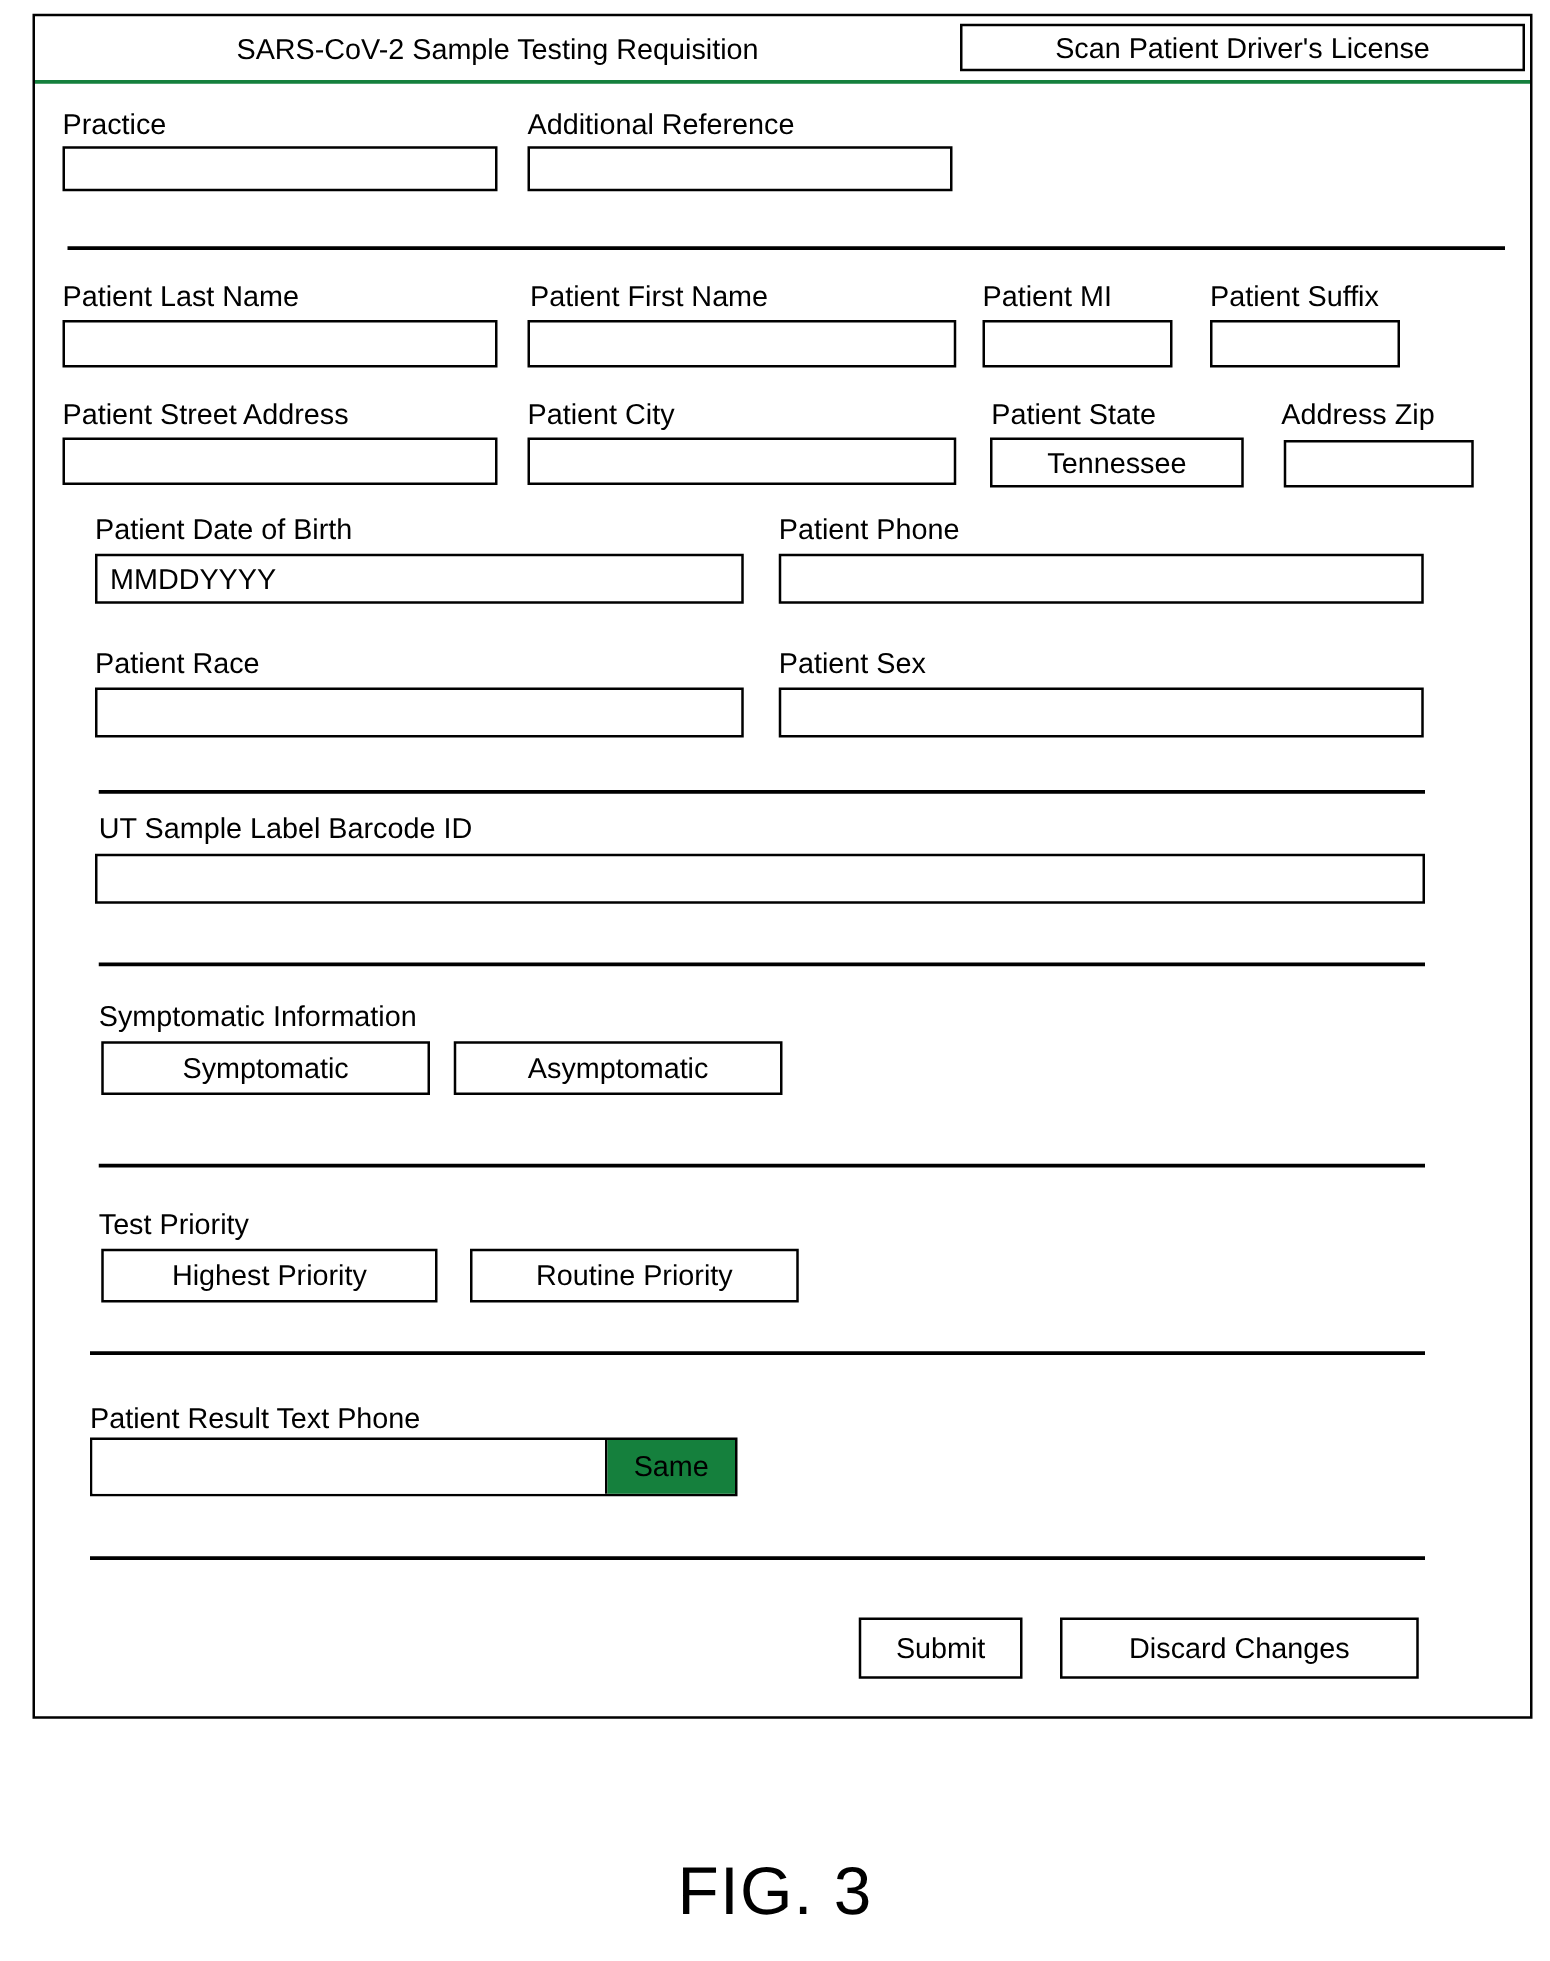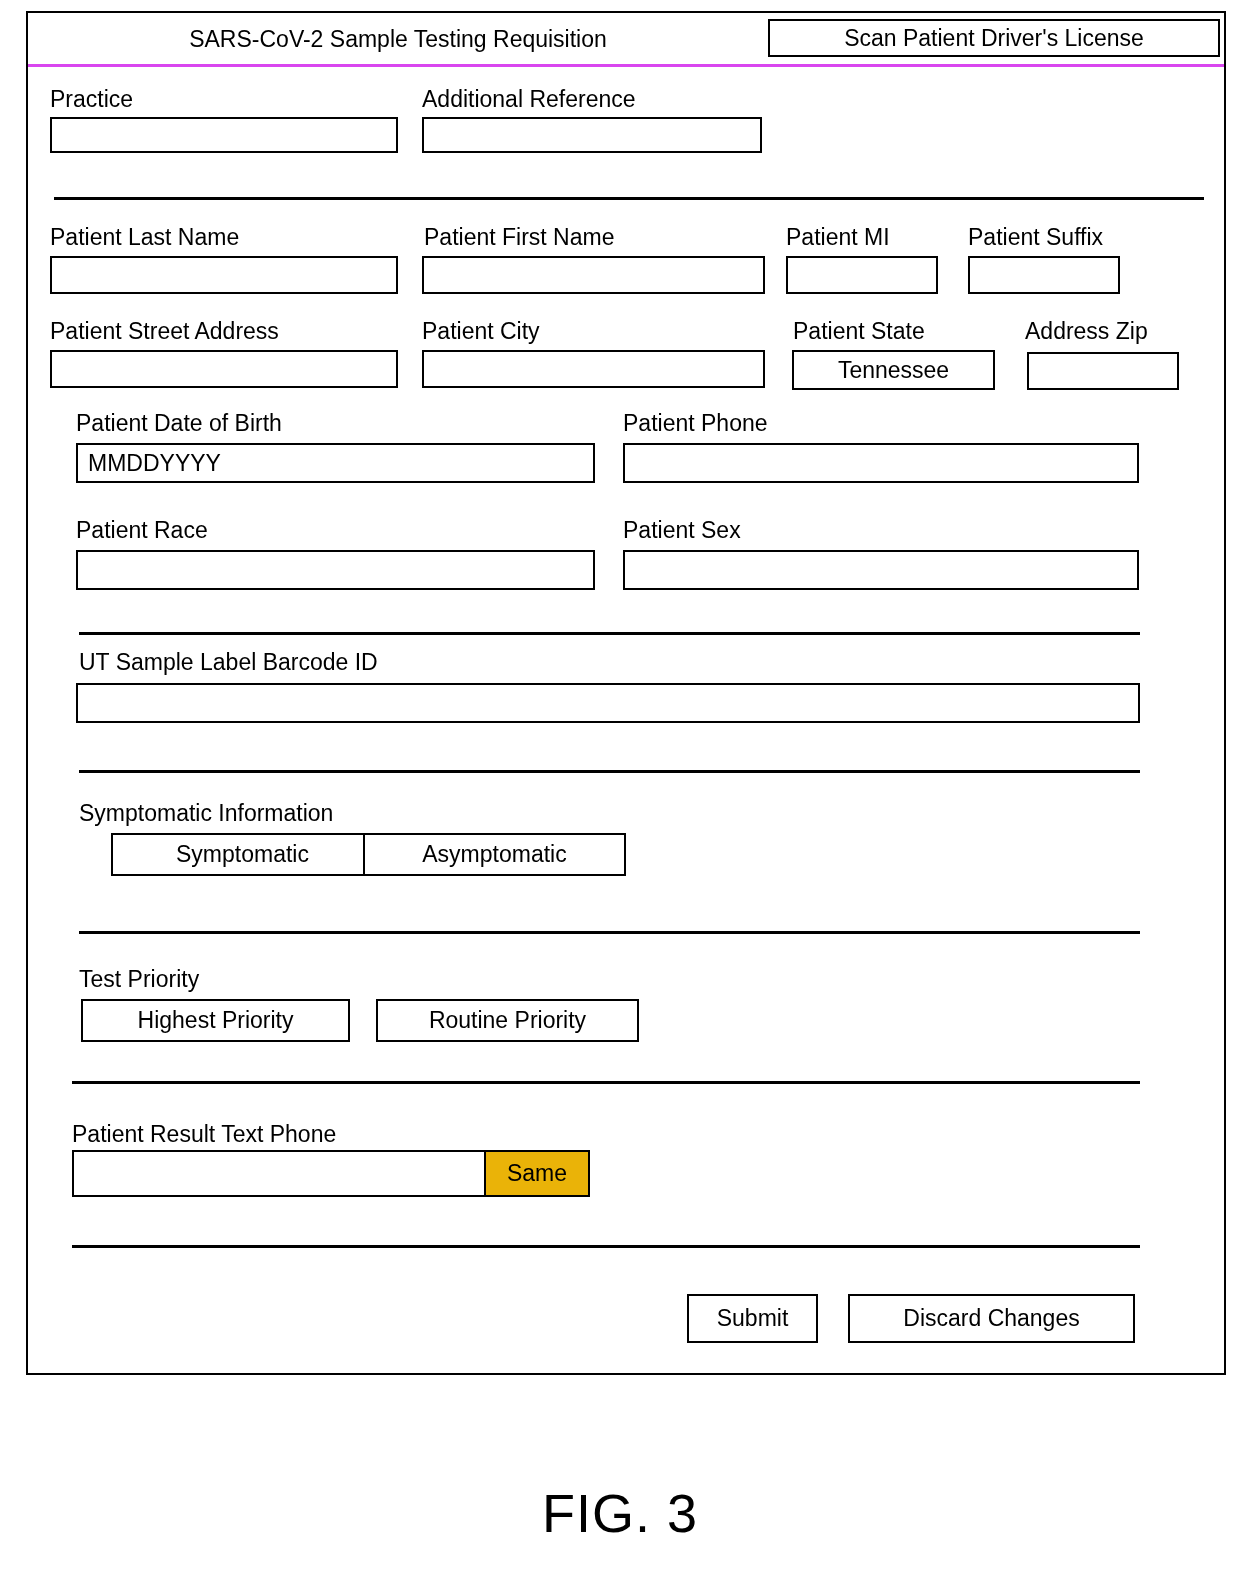--- a/index.html
+++ b/index.html
@@ -28,21 +28,21 @@
     background: #fff;
   }
 
   
   #header-band {
     position: absolute;
     left: 0;
     top: 0;
     width: 100%;
     height: 54px;
-    border-bottom: 3px solid #d946ef;
+    border-bottom: 3px solid #15803d;
     box-sizing: border-box;
   }
   #header-title {
     position: absolute;
     left: 0;
     top: 12px;
     width: 740px;
     text-align: center;
     font-size: 23px;
     line-height: 28px;
@@ -140,21 +140,21 @@
     background: #fff;
     cursor: text;
   }
   #result-phone-same {
     flex: 1 1 auto;
     display: flex;
     align-items: center;
     justify-content: center;
     font-size: 23px;
     cursor: pointer;
-    background: #eab308;
+    background: #15803d;
   }
 
   
   #figure-caption {
     position: absolute;
     left: 0;
     top: 1482px;
     width: 1240px;
     text-align: center;
     font-size: 54px;
@@ -246,21 +246,21 @@
   <div class="divider" style="left:51px; top:619px; width:1061px;"></div>
 
   <div class="fld-label" style="left:51px; top:636px;">UT Sample Label Barcode ID</div>
   <div class="fld-box" style="left:48px; top:670px; width:1064px; height:40px;">
     <span class="fld-value"></span>
   </div>
 
   <div class="divider" style="left:51px; top:757px; width:1061px;"></div>
 
   <div class="fld-label" style="left:51px; top:787px;">Symptomatic Information</div>
-  <div class="opt-button" style="left:53px; top:820px; width:263px; height:43px;margin-left:30px;">Symptomatic</div>
+  <div class="opt-button" style="left:53px; top:820px; width:263px; height:43px;">Symptomatic</div>
   <div class="opt-button" style="left:335px; top:820px; width:263px; height:43px;">Asymptomatic</div>
 
   <div class="divider" style="left:51px; top:918px; width:1061px;"></div>
 
   <div class="fld-label" style="left:51px; top:953px;">Test Priority</div>
   <div class="opt-button" style="left:53px; top:986px; width:269px; height:43px;">Highest Priority</div>
   <div class="opt-button" style="left:348px; top:986px; width:263px; height:43px;">Routine Priority</div>
 
   <div class="divider" style="left:44px; top:1068px; width:1068px;"></div>
 

